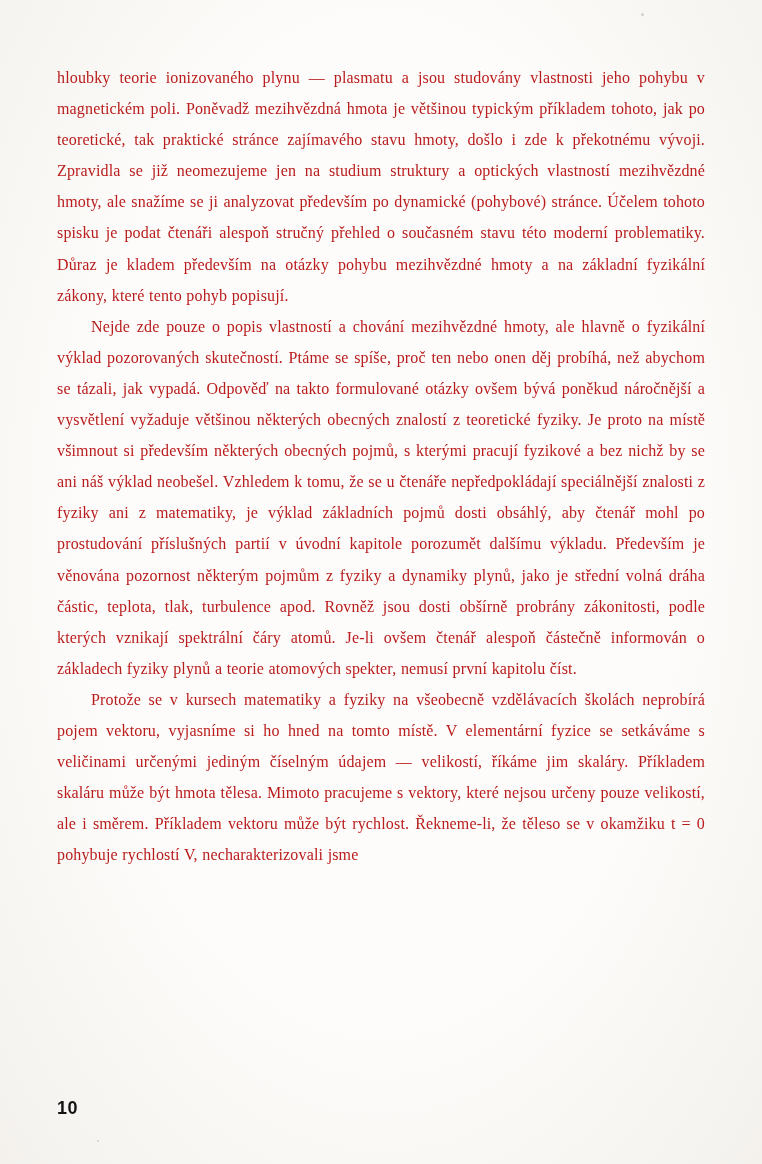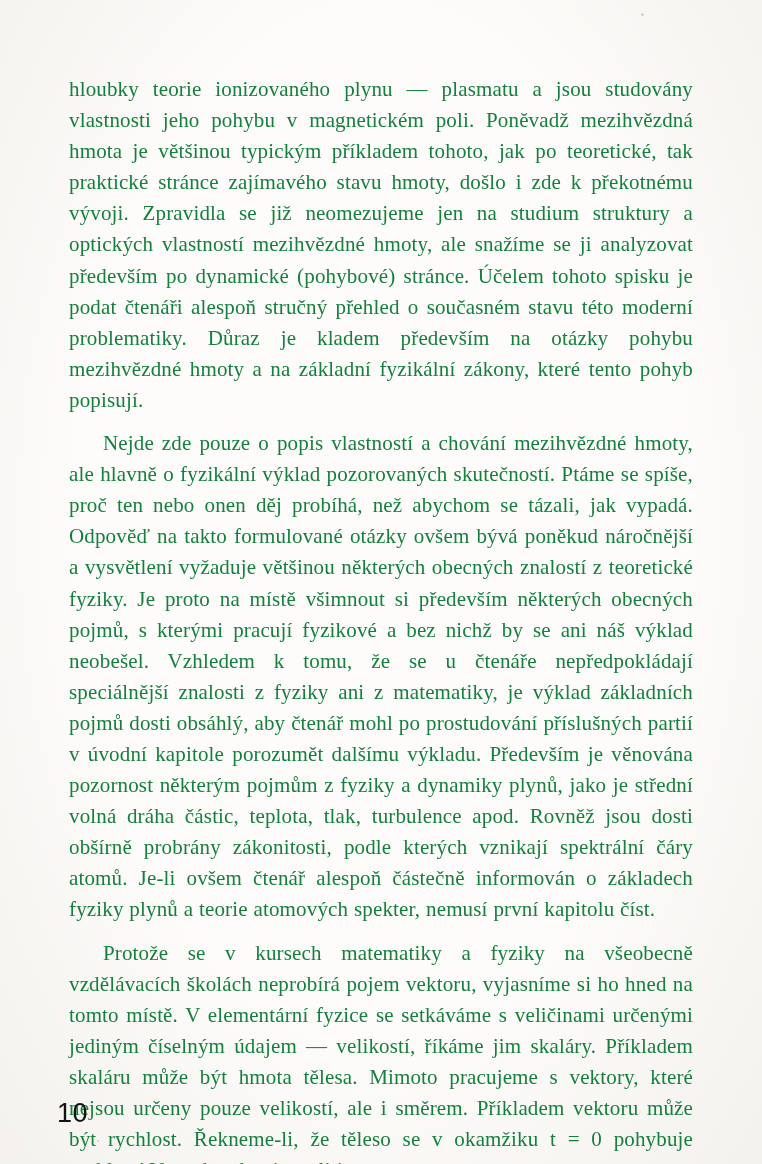--- a/index.html
+++ b/index.html
@@ -37,44 +37,44 @@
     border-radius: 50%;
     opacity: .55;
   }
   .textblock {
     position: absolute;
     left: 57px;
     top: 62px;
     width: 648px;
   }
   p {
-    margin: 12px;
+    margin: 0;
     text-align: justify;
     text-justify: inter-word;
-    font-size: 21px;
+    font-size: 16px;
     line-height: 31.1px;
     letter-spacing: .15px;
     word-spacing: .4px;
-    color: #15803d;
+    color: #b91c1c;
     -webkit-font-smoothing: antialiased;
   }
   p.indent {
     text-indent: 34px;
   }
   p + p {
     margin-top: 0;
     font-family: Liberation Serif, serif;
   }
   .folio {
     position: absolute;
     left: 57px;
     top: 1098px;
     font-family: "Liberation Sans", sans-serif;
-    font-weight: normal;
-    font-size: 27px;
+    font-weight: bold;
+    font-size: 18px;
     color: #131313;
     letter-spacing: .5px;
   }
 </style>
 </head>
 <body>
 
 <div class="page">
 
   <div class="paper-tint"></div>

